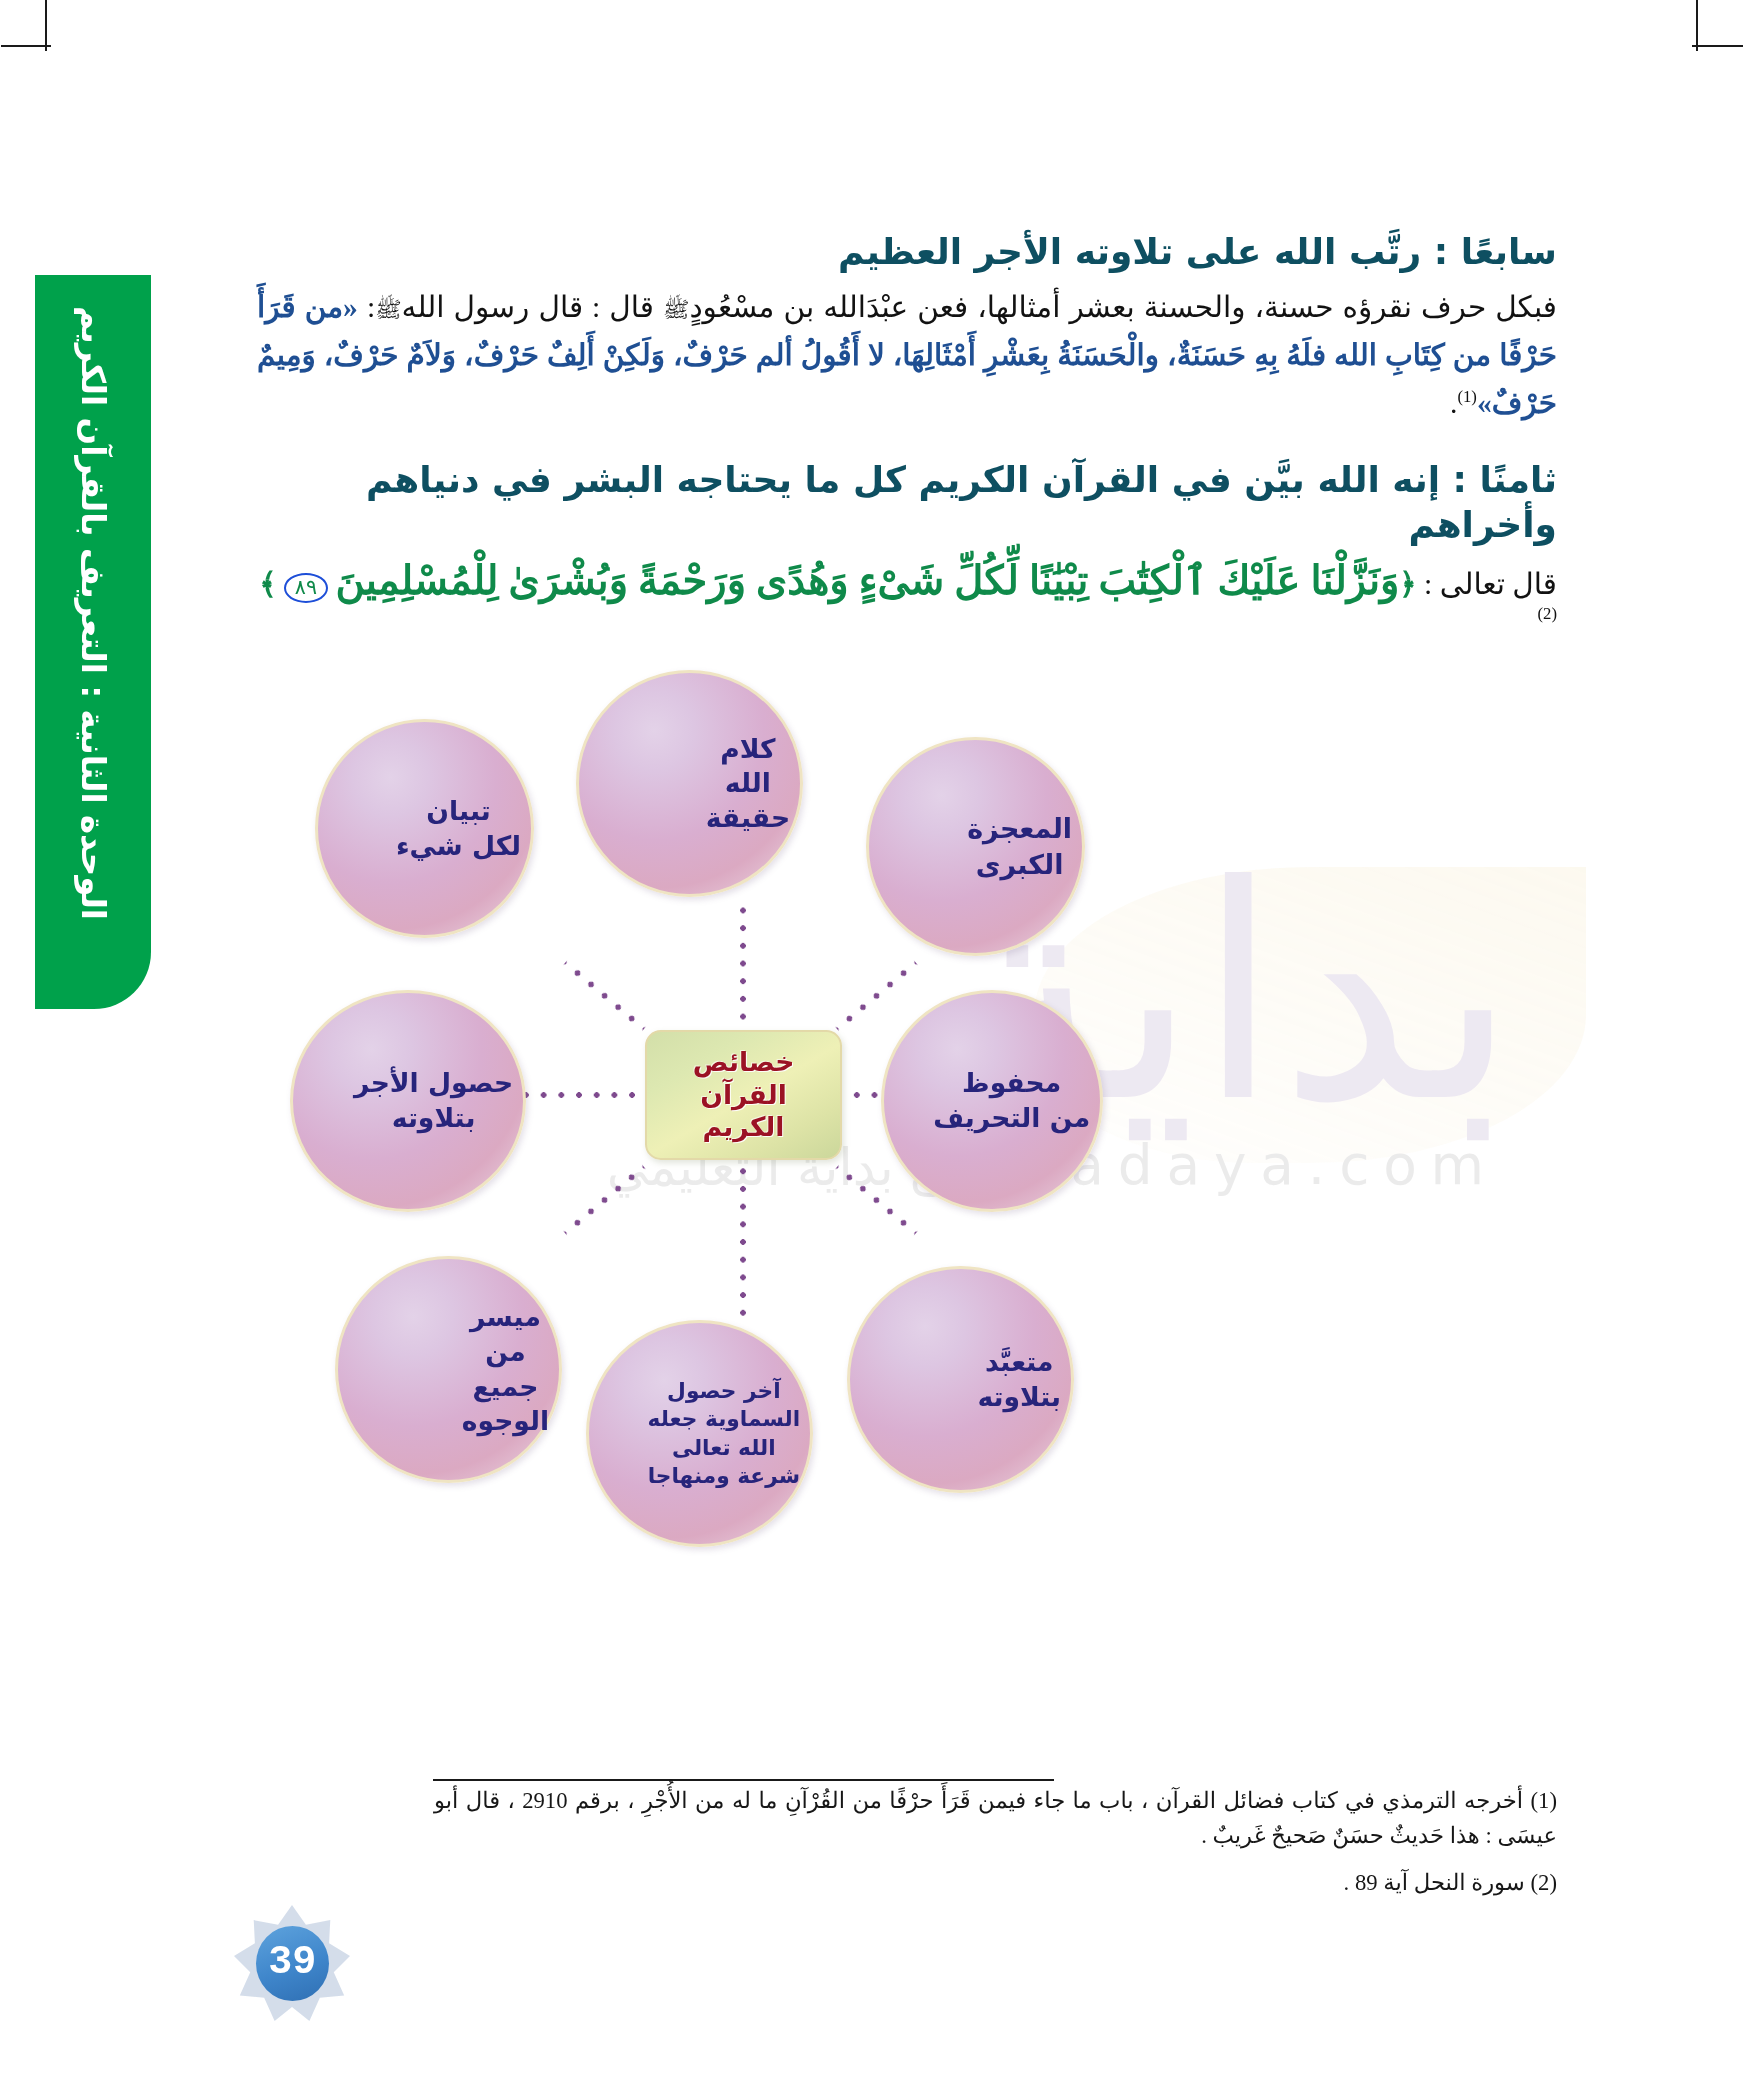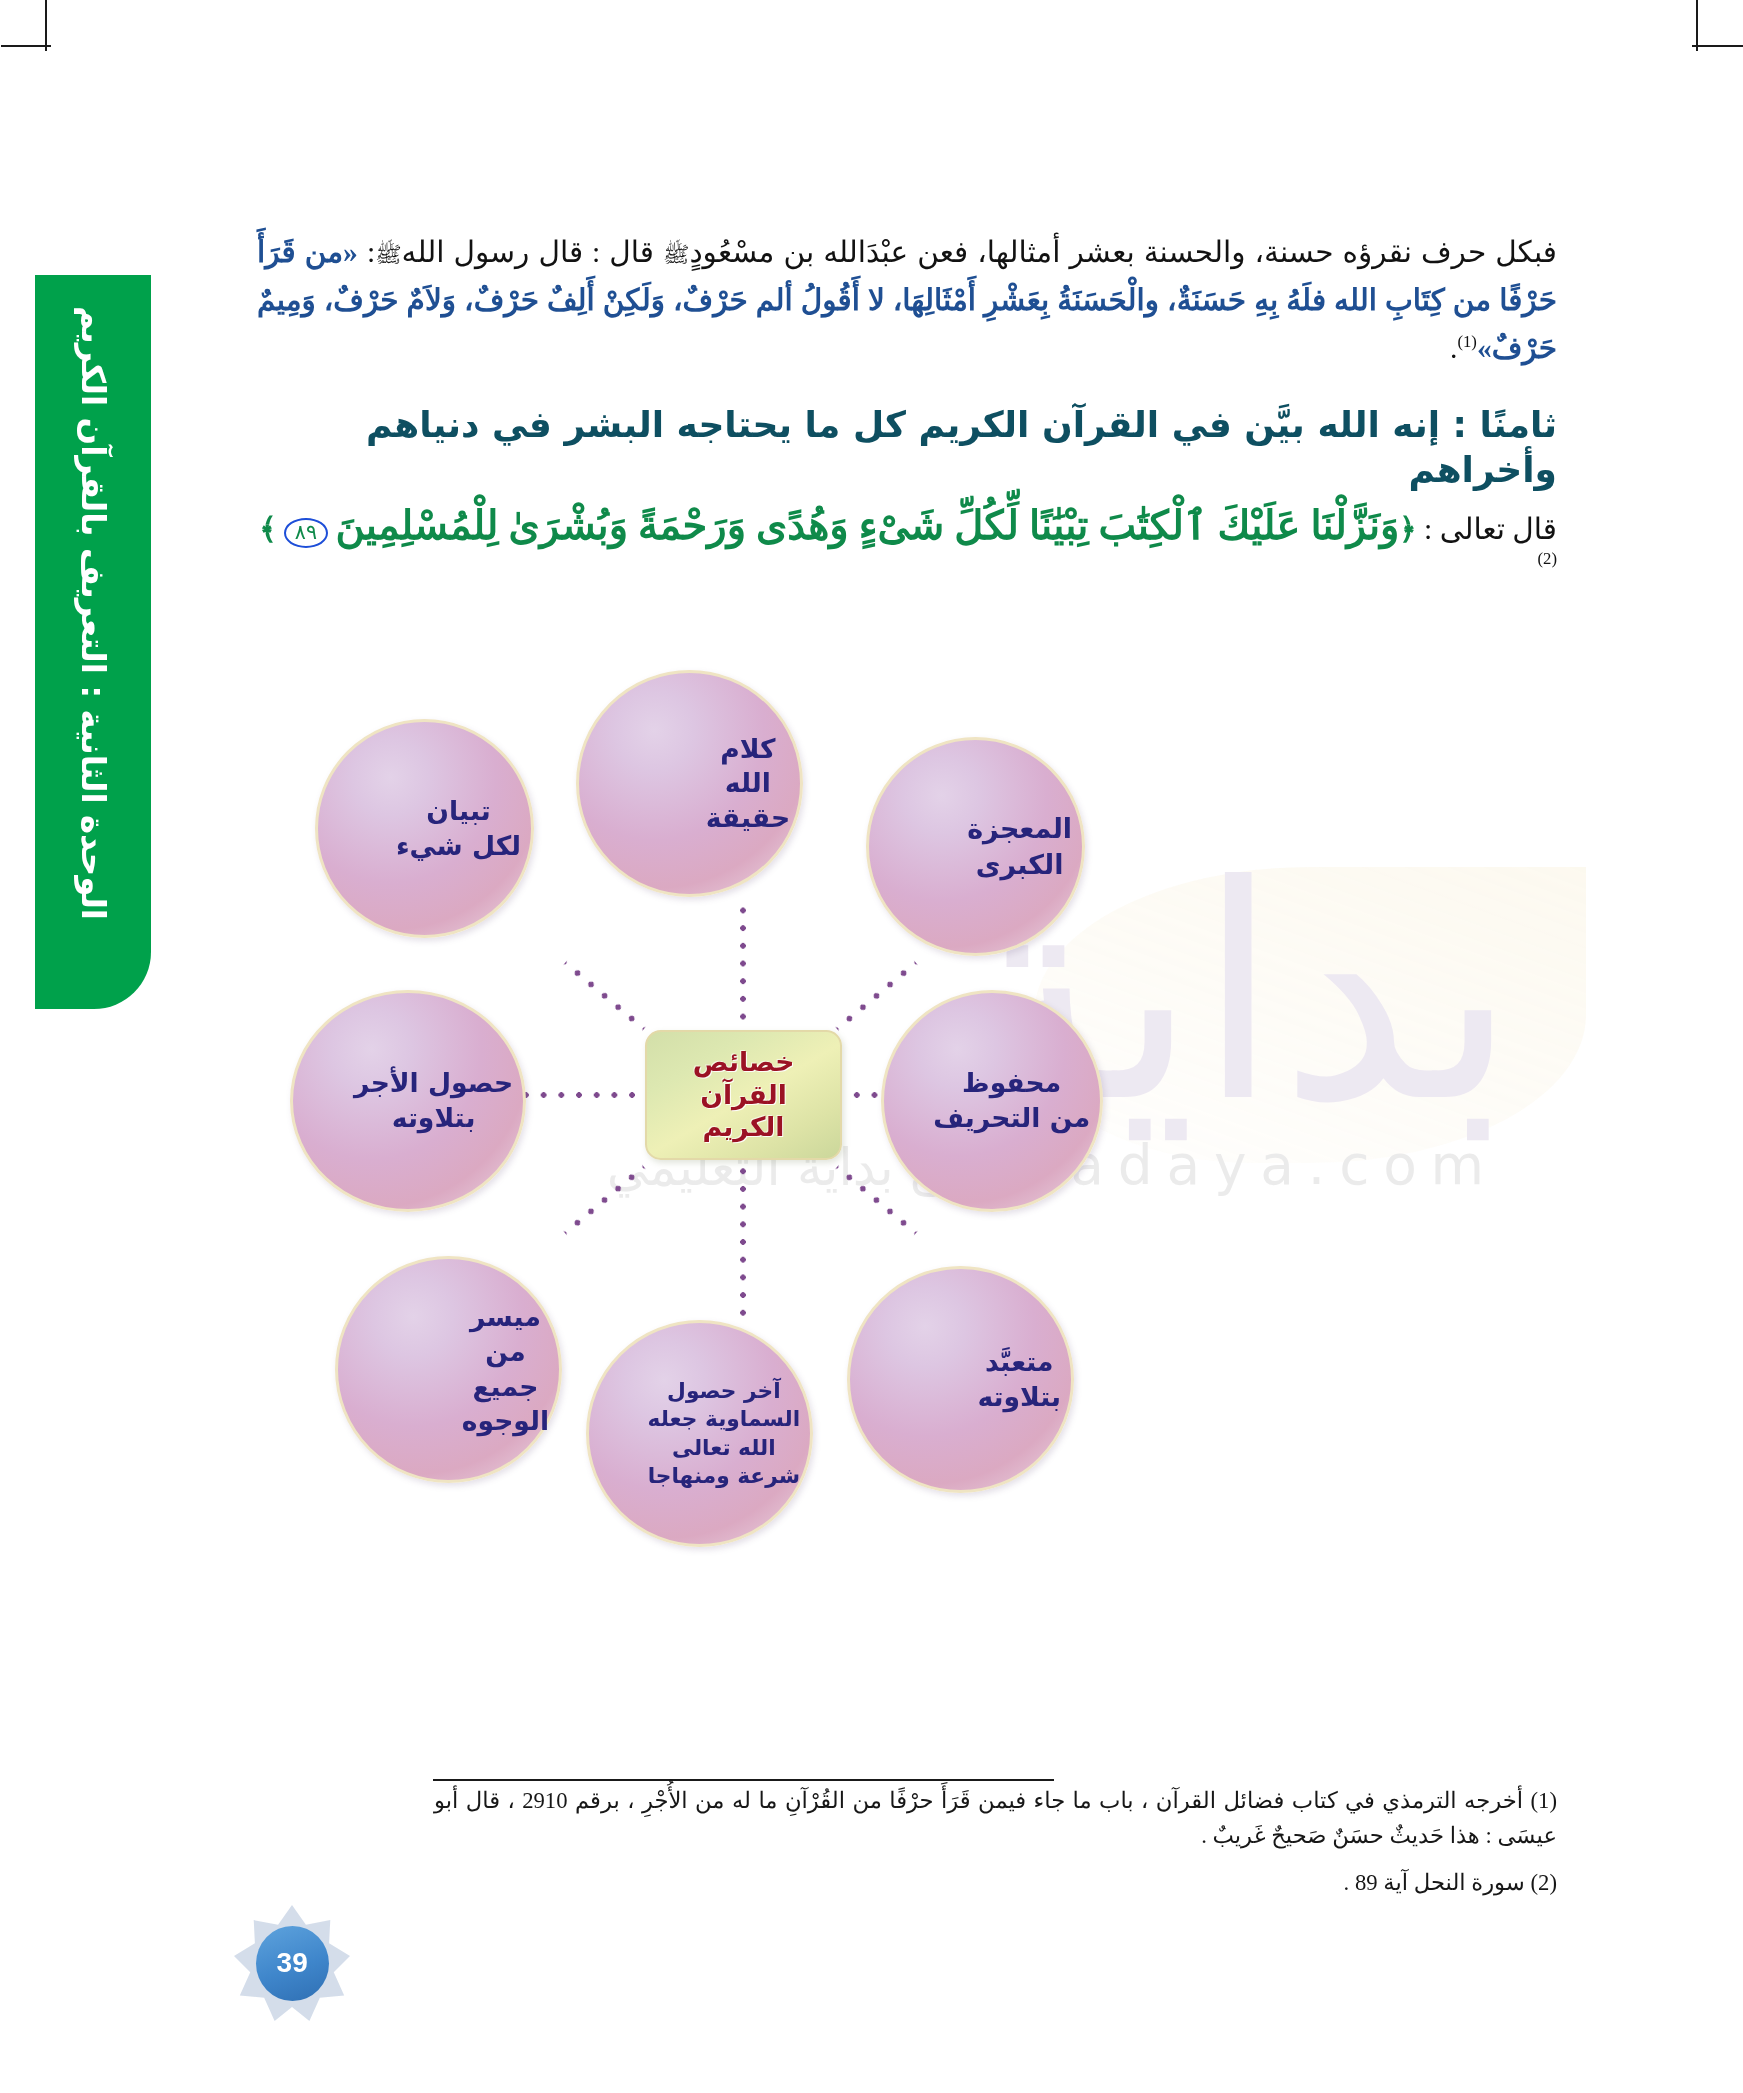--- a/index.html
+++ b/index.html
@@ -327,40 +327,41 @@
     width: 73px;
     height: 75px;
     border-radius: 50%;
     background: linear-gradient(160deg, #5ea3dd 0%, #3f86cb 55%, #2f6fb3 100%);
     display: flex;
     align-items: center;
     justify-content: center;
   }
   #page-badge .num {
     color: #ffffff;
-    font-family: Liberation Sans, sans-serif;
-    font-weight: bold;
-    font-size: 28px;
+    font-family: Liberation Mono, monospace;
+    font-weight: bold;
+    font-size: 40px;
     line-height: 1;
   }
 </style>
 </head>
 <body>
 
 <div class="crop-mark crop-v" style="left:45px;  top:0px;"></div>
 <div class="crop-mark crop-h" style="left:0px;   top:45px;"></div>
 <div class="crop-mark crop-v" style="left:1696px; top:0px;"></div>
 <div class="crop-mark crop-h" style="left:1692px; top:45px;"></div>
 
 <div id="unit-tab">
   <div class="tab-text">الوحدة الثانية  :   التعريف بالقرآن الكريم</div>
 </div>
 
 <div id="content">
 
+  <h2 class="section-heading">سابعًا : رتَّب الله على تلاوته الأجر العظيم</h2>
 
   <p class="body-par">
     <span>فبكل حرف نقرؤه حسنة، والحسنة بعشر أمثالها، فعن عبْدَالله بن مسْعُودٍ</span><span class="honorific">ﷺ</span>
     <span>قال : قال رسول الله</span><span class="honorific">ﷺ</span><span>:</span>
     <span class="hadith">«من قَرَأَ حَرْفًا من كِتَابِ الله فلَهُ بِهِ حَسَنَةٌ، والْحَسَنَةُ بِعَشْرِ أَمْثَالِهَا، لا أَقُولُ ألم حَرْفٌ، وَلَكِنْ أَلِفٌ حَرْفٌ، وَلاَمٌ حَرْفٌ، وَمِيمٌ حَرْفٌ»</span><span class="sup-ref">(1)</span><span>.</span>
   </p>
 
   <h2 class="section-heading heading2">ثامنًا : إنه الله بيَّن في القرآن الكريم كل ما يحتاجه البشر في دنياهم وأخراهم</h2>
 
   <p class="ayah-line">

